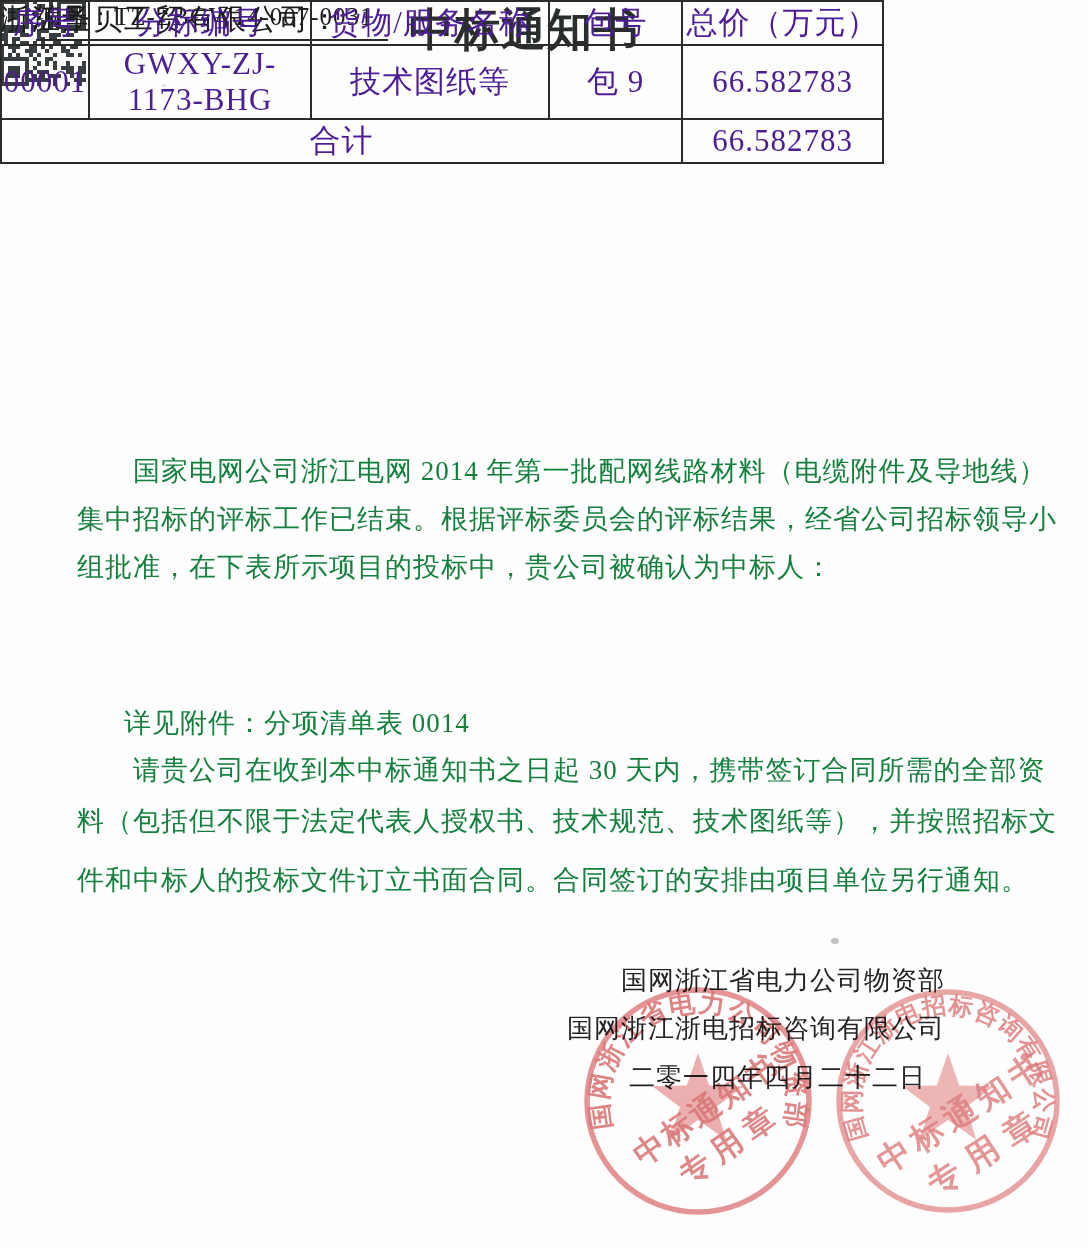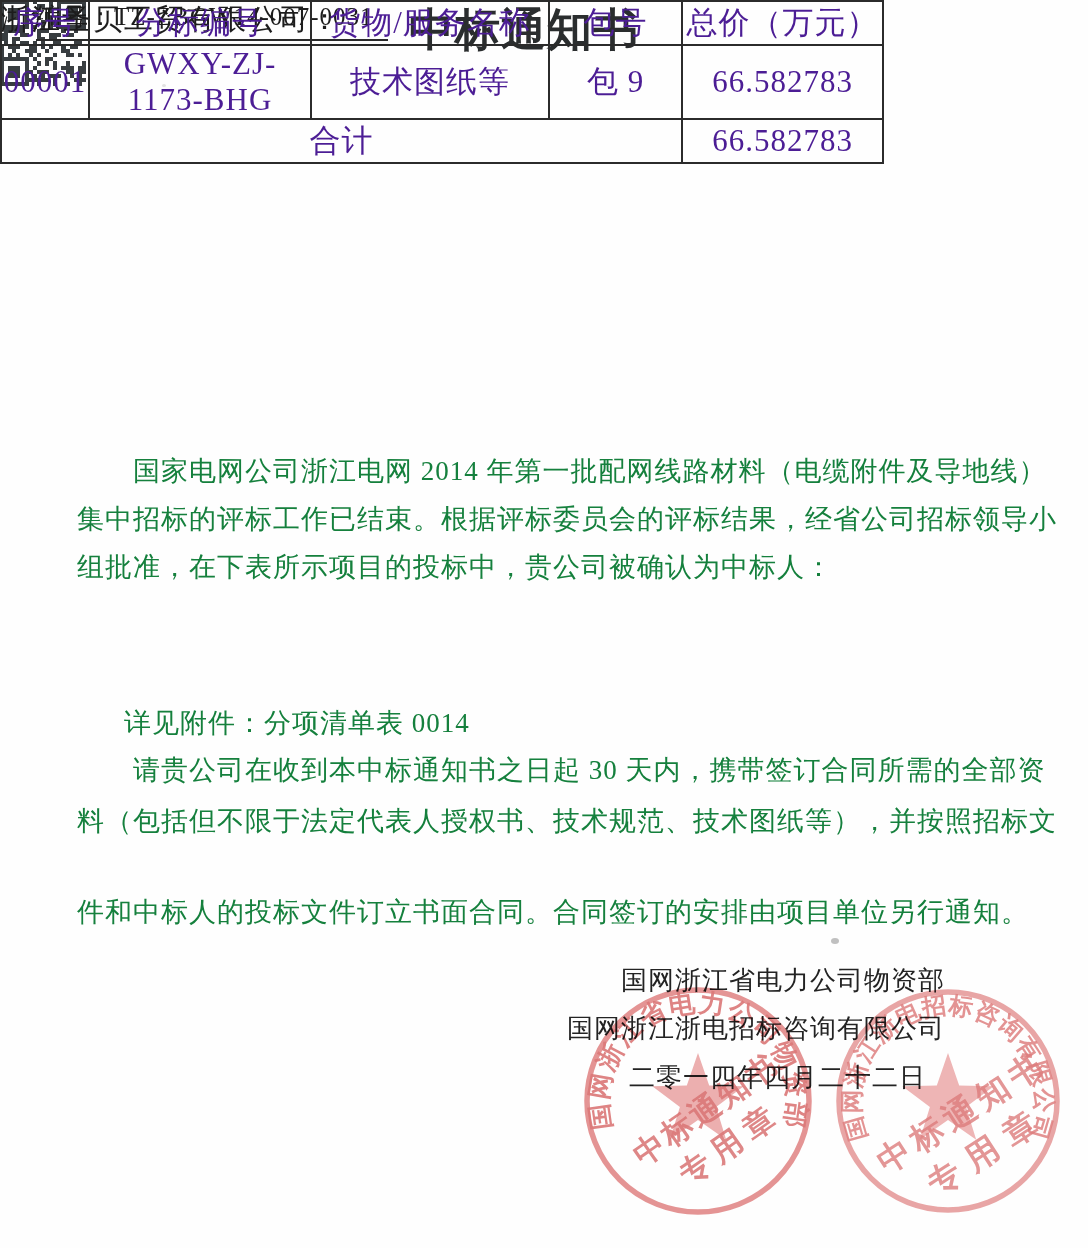--- a/index.html
+++ b/index.html
@@ -307,21 +307,21 @@
       <td colspan="4">合计</td>
       <td>66.582783</td>
     </tr>
   </tbody>
     </table>
 
   <div class="abs bodyline" style="left:124px;top:705px;">详见附件：分项清单表 0014</div>
 
   <div class="abs bodyline" style="left:133px;top:752px;">请贵公司在收到本中标通知书之日起 30 天内，携带签订合同所需的全部资</div>
   <div class="abs bodyline" style="left:77px;top:803px;">料（包括但不限于法定代表人授权书、技术规范、技术图纸等），并按照招标文</div>
-  <div class="abs bodyline" style="left:77px;top:894px;">件和中标人的投标文件订立书面合同。合同签订的安排由项目单位另行通知。</div>
+  <div class="abs bodyline" style="left:77px;top:862px;">件和中标人的投标文件订立书面合同。合同签订的安排由项目单位另行通知。</div>
 
   <div class="abs sig" style="right:143px;top:963px;">国网浙江省电力公司物资部</div>
   <div class="abs sig" style="right:143px;top:1011px;">国网浙江浙电招标咨询有限公司</div>
   <div class="abs sig" style="right:162px;top:1060px;">二零一四年四月二十二日</div>
 
   <svg class="stamp" style="left:568px;top:971px;" width="260" height="260" viewBox="-130 -130 260 260">
     <defs>
       <path id="arc-left" d="M -84.6 31.5 A 90 90 0 1 1 84.6 31.5" fill="none"></path>
     </defs>
     <circle r="111" fill="none" stroke="#e08383" stroke-width="5.5" opacity="0.85"></circle>

